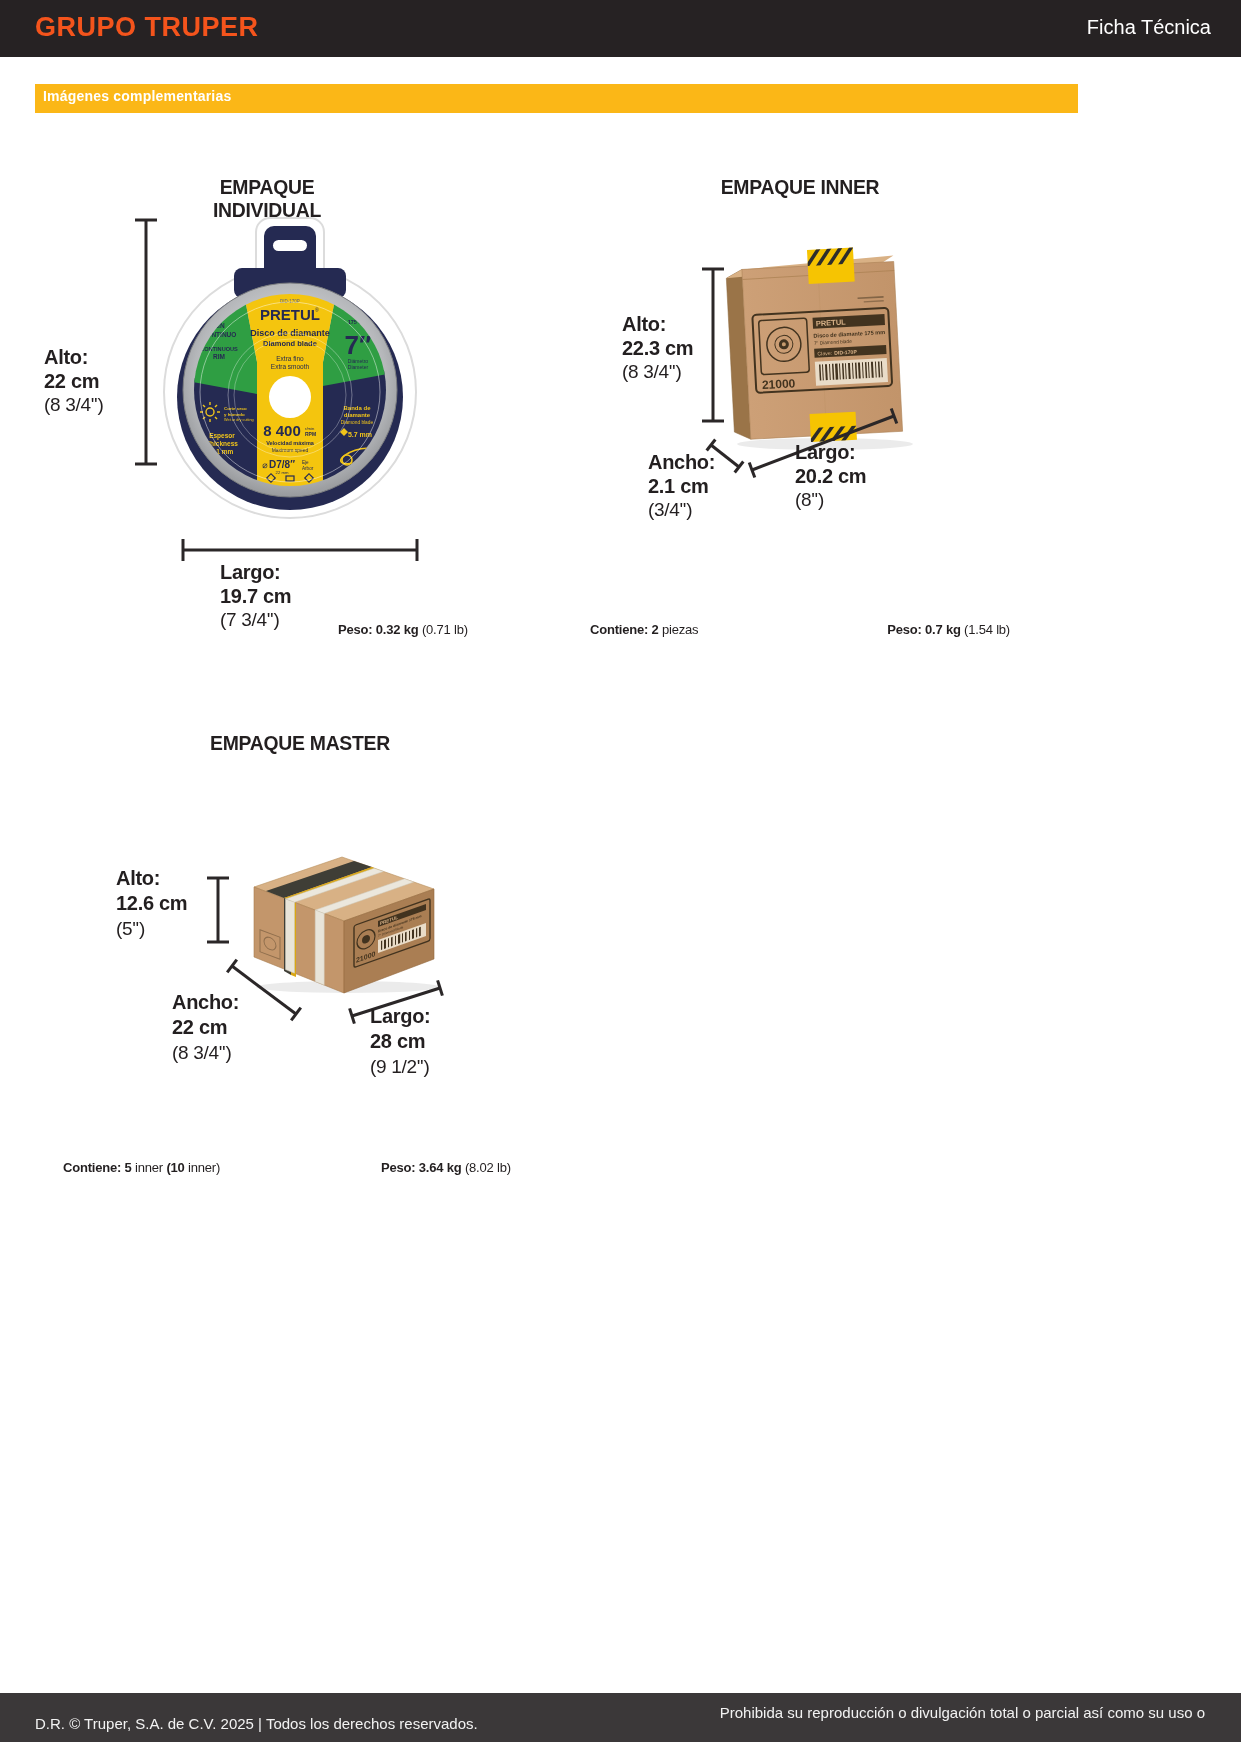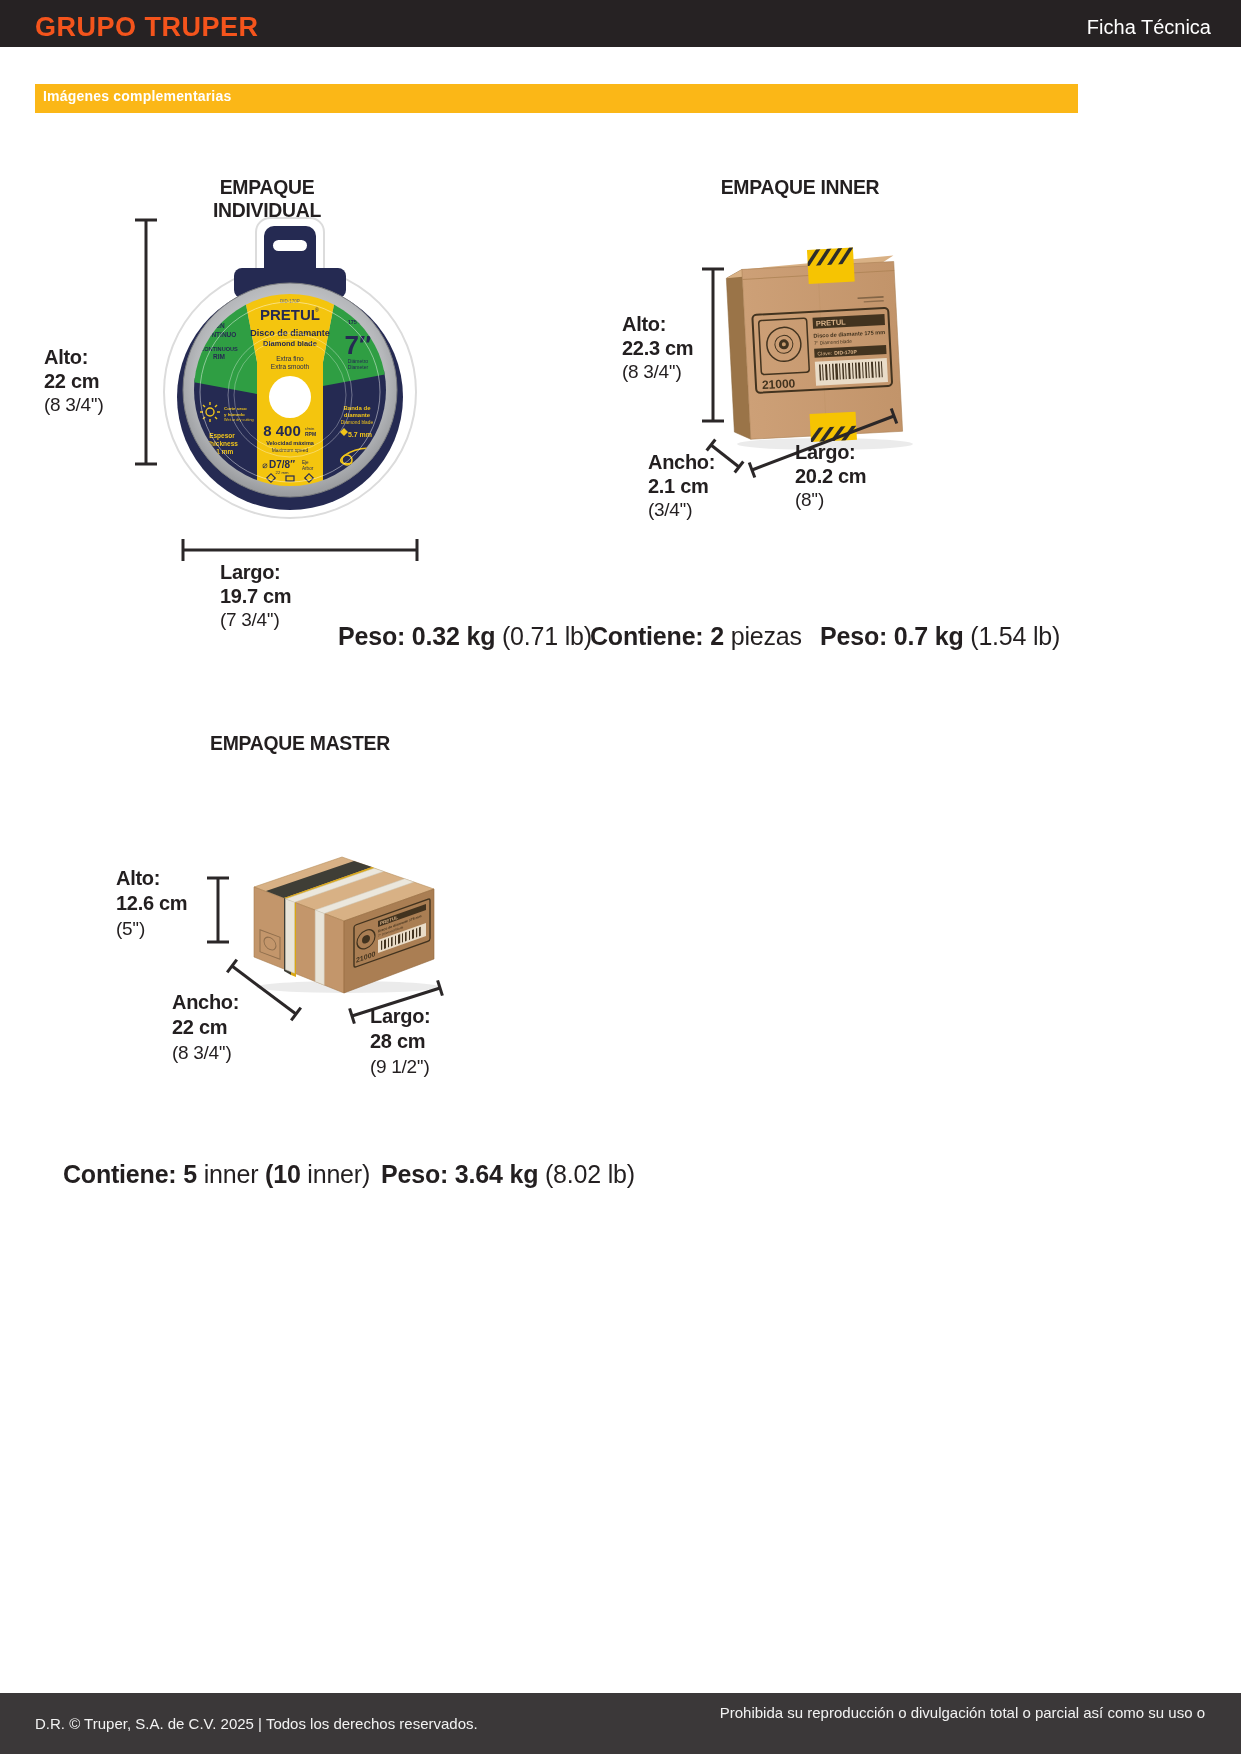--- a/index.html
+++ b/index.html
@@ -3,37 +3,37 @@
 <meta charset="utf-8">
 <style>
   :root{
     --header_bg:#262223; --footer_bg:#3b3839; --orange:#f4541c; --yellow_bar:#fbb717;
     --navy:#252a52; --green:#2f9e43; --disc_yellow:#f4c50e; --cardboard:#c79b6d;
     --cardboard_dark:#9a7448; --print:#42331f; --tape_yellow:#f6c402; --ink:#231f20;
   }
   html,body{margin:0;padding:0;background:#fff}
   .page{position:relative;width:1241px;height:1754px;background:#fff;overflow:hidden;
         font-family:"Liberation Sans",sans-serif;color:var(--ink)}
-  .header{position:absolute;left:0;top:0;width:1241px;height:47px;background:var(--header_bg)}
+  .header{position:absolute;left:0;top:0;width:1241px;height:57px;background:var(--header_bg)}
   .brand{position:absolute;left:35px;top:12px;font-size:27px;font-weight:800;letter-spacing:.5px;color:var(--orange)}
   .doctype{position:absolute;right:30px;top:16px;font-size:20px;font-weight:500;color:#fff}
   .section-bar{position:absolute;left:35px;top:84px;width:1043px;height:29px;background:var(--yellow_bar)}
   .section-bar .bar-label{position:absolute;left:8px;top:4px;font-size:14px;font-weight:700;color:#fff;letter-spacing:.2px}
   .sec-title{position:absolute;font-size:20px;font-weight:800;text-align:center;letter-spacing:-.3px;transform:scaleX(.97)}
   .dim-text{position:absolute;text-align:left;font-size:20px;font-weight:700;line-height:24px;letter-spacing:-.3px}
   .dim-text .in{font-weight:400;font-size:19px}
-  .meta{position:absolute;font-size:25px;letter-spacing:-.2px;white-space:nowrap}
+  .meta{position:absolute;font-size:13px;letter-spacing:-.2px;white-space:nowrap}
   .meta .lbl{font-weight:600}
   .meta b{font-weight:800}
   .meta .lt{font-weight:400}
   .dim-svg{position:absolute}
   .dim-svg line{stroke:#2b2728;stroke-width:3}
   svg text{font-family:"Liberation Sans",sans-serif}
   .tn{fill:var(--navy)} .ty{fill:#f0c41a} .tc{fill:var(--print)} .tl{fill:#d8b288}
-  .footer{position:absolute;left:0;top:1693px;width:1241px;height:61px;background:var(--footer_bg);color:#f2f2f2}
+  .footer{position:absolute;left:0;top:1693px;width:1241px;height:49px;background:var(--footer_bg);color:#f2f2f2}
   .f-left{position:absolute;left:35px;top:22px;font-size:15px}
   .f-right{position:absolute;right:36px;top:9px;font-size:15px;text-align:right;line-height:21px}
 </style>
 </head>
 <body>
 
 <div class="page">
 
   <div class="header">
     <div class="brand">GRUPO TRUPER</div>

